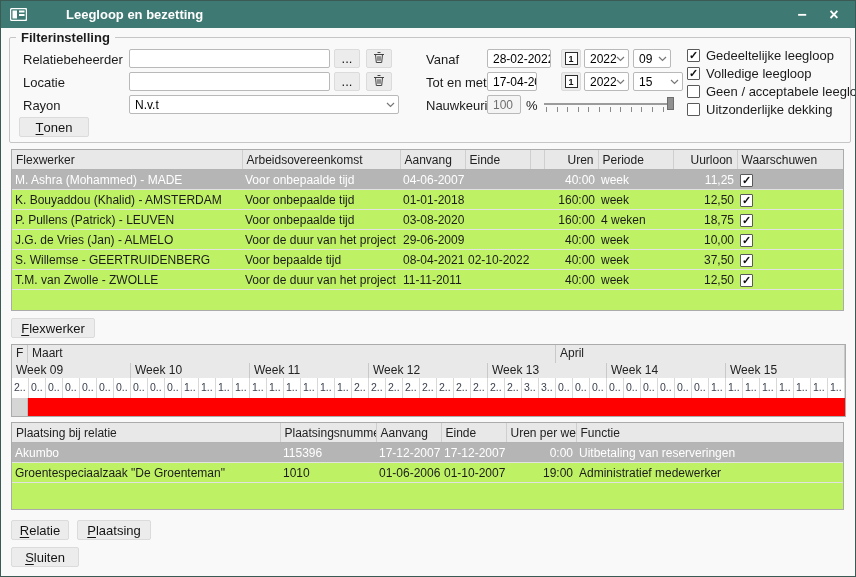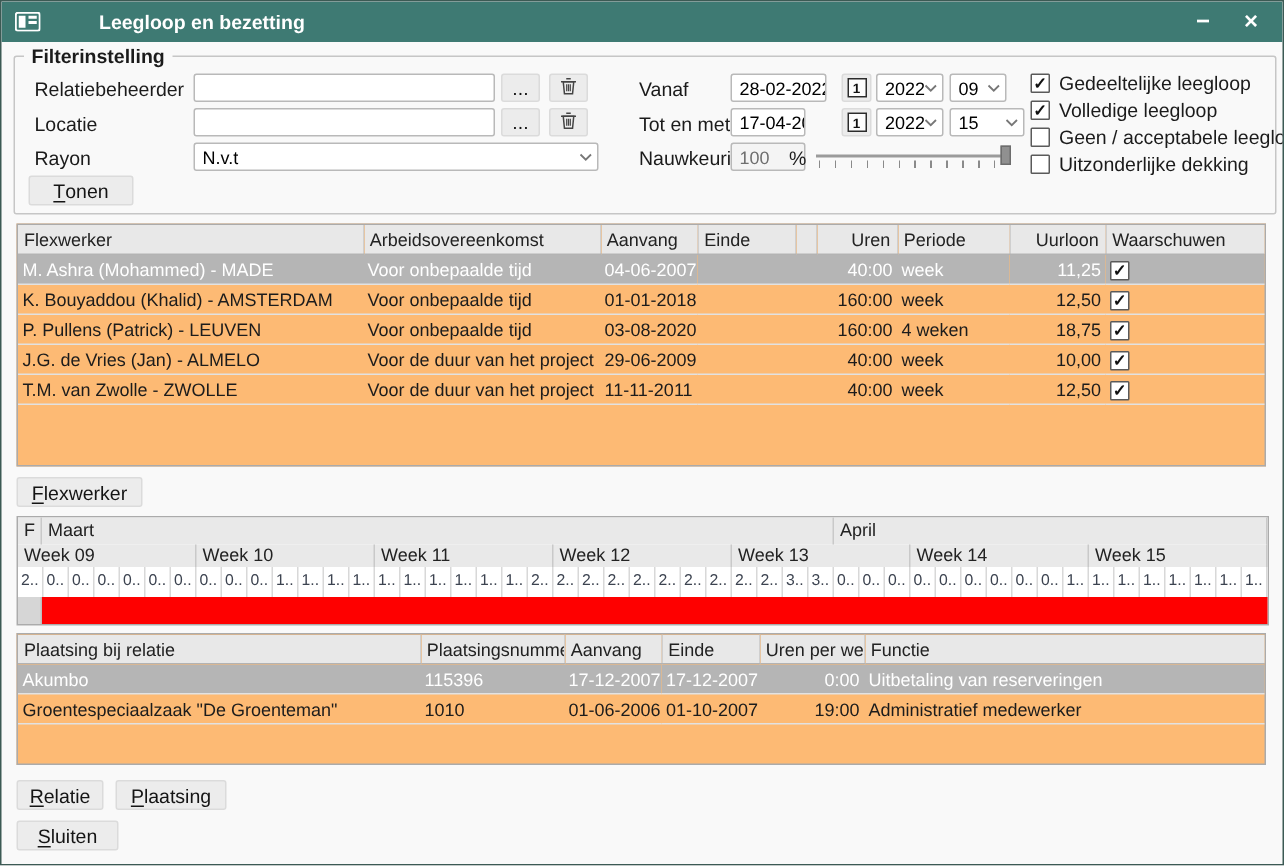--- a/index.html
+++ b/index.html
@@ -30,21 +30,21 @@
       display:inline-flex;align-items:center;justify-content:center;box-sizing:border-box;flex:0 0 auto;}
   .cb-row{position:absolute;display:flex;align-items:center;gap:6px;}
   .cb-row .cap{font-size:13px;color:#1b1b1b;white-space:nowrap;}
   
   .slider{position:absolute;left:543px;top:94px;width:130px;height:19px;}
   .slider-track{position:absolute;left:0;right:0;top:8px;height:2px;background:#9b9b9b;}
   .slider-ticks{position:absolute;left:2px;right:1px;top:12px;height:5px;
       background:repeating-linear-gradient(to right,#8a8a8a 0 1px,transparent 1px 10.6px);}
   .slider-thumb{position:absolute;right:0;top:2px;width:7px;height:13px;background:#909090;border:1px solid #6d6d6d;box-sizing:border-box;}
   
-  .grid{position:absolute;background:#fdba74;border:1px solid #ababab;box-sizing:border-box;overflow:hidden;}
+  .grid{position:absolute;background:#bef264;border:1px solid #ababab;box-sizing:border-box;overflow:hidden;}
   .grid table{border-collapse:collapse;table-layout:fixed;width:100%;font-size:12px;}
   .grid th{background:#e8e8e8;font-weight:normal;text-align:left;padding:0 4px;height:19px;
       border-right:1px solid #cfcfcf;border-bottom:1px solid #b3b3b3;white-space:nowrap;overflow:hidden;color:#222;}
   .grid td{padding:0 3px;height:19px;border-bottom:1px solid #e2e2e2;white-space:nowrap;overflow:hidden;color:#1c1c1c;}
   .grid tr.selected td{background:#b5b5b5;color:#fff;}
   .grid .r{text-align:right;}
   
   .tl{position:absolute;left:10px;top:343px;width:833px;border:1px solid #ababab;box-sizing:content-box;background:#fff;}
   .tl-row{display:flex;box-sizing:border-box;}
   .tl-month{height:18px;background:#e9e9e9;}
@@ -154,21 +154,21 @@
       </svg>
   </div>
   <div class="sel" style="left:632px;top:71px;width:50px;">
     <span>15</span>
     <svg width="9" height="6" viewBox="0 0 9 6">
         <polyline points="1,1 4.5,4.5 8,1" fill="none" stroke="#777" stroke-width="1.2"></polyline>
       </svg>
   </div>
 
   <span class="lbl" style="left:425px;top:97px;">Nauwkeurigheid</span>
-  <div class="inp disabled" style="left:486px;top:94px;width:50px;">100</div>
+  <div class="inp disabled" style="left:486px;top:94px;width:34px;">100</div>
   <span class="lbl" style="left:525px;top:97px;">%</span>
   <div class="slider">
     <div class="slider-track"></div>
     <div class="slider-ticks"></div>
     <div class="slider-thumb"></div>
   </div>
 
   <div id="filter-checkboxes">
       <div class="cb-row" style="left: 686px; top: 47px;">
         <span class="cb">✓</span>
@@ -253,20 +253,31 @@
             <td>Voor de duur van het project</td>
             <td>29-06-2009</td>
             <td></td>
             <td></td>
             <td class="r">40:00</td>
             <td>week</td>
             <td class="r">10,00</td>
             <td><span class="cb">✓</span></td>
           </tr>
           <tr>
+            <td>S. Willemse - GEERTRUIDENBERG</td>
+            <td>Voor bepaalde tijd</td>
+            <td>08-04-2021</td>
+            <td>02-10-2022</td>
+            <td></td>
+            <td class="r">40:00</td>
+            <td>week</td>
+            <td class="r">37,50</td>
+            <td><span class="cb">✓</span></td>
+          </tr>
+          <tr>
             <td>T.M. van Zwolle - ZWOLLE</td>
             <td>Voor de duur van het project</td>
             <td>11-11-2011</td>
             <td></td>
             <td></td>
             <td class="r">40:00</td>
             <td>week</td>
             <td class="r">12,50</td>
             <td><span class="cb">✓</span></td>
           </tr>

